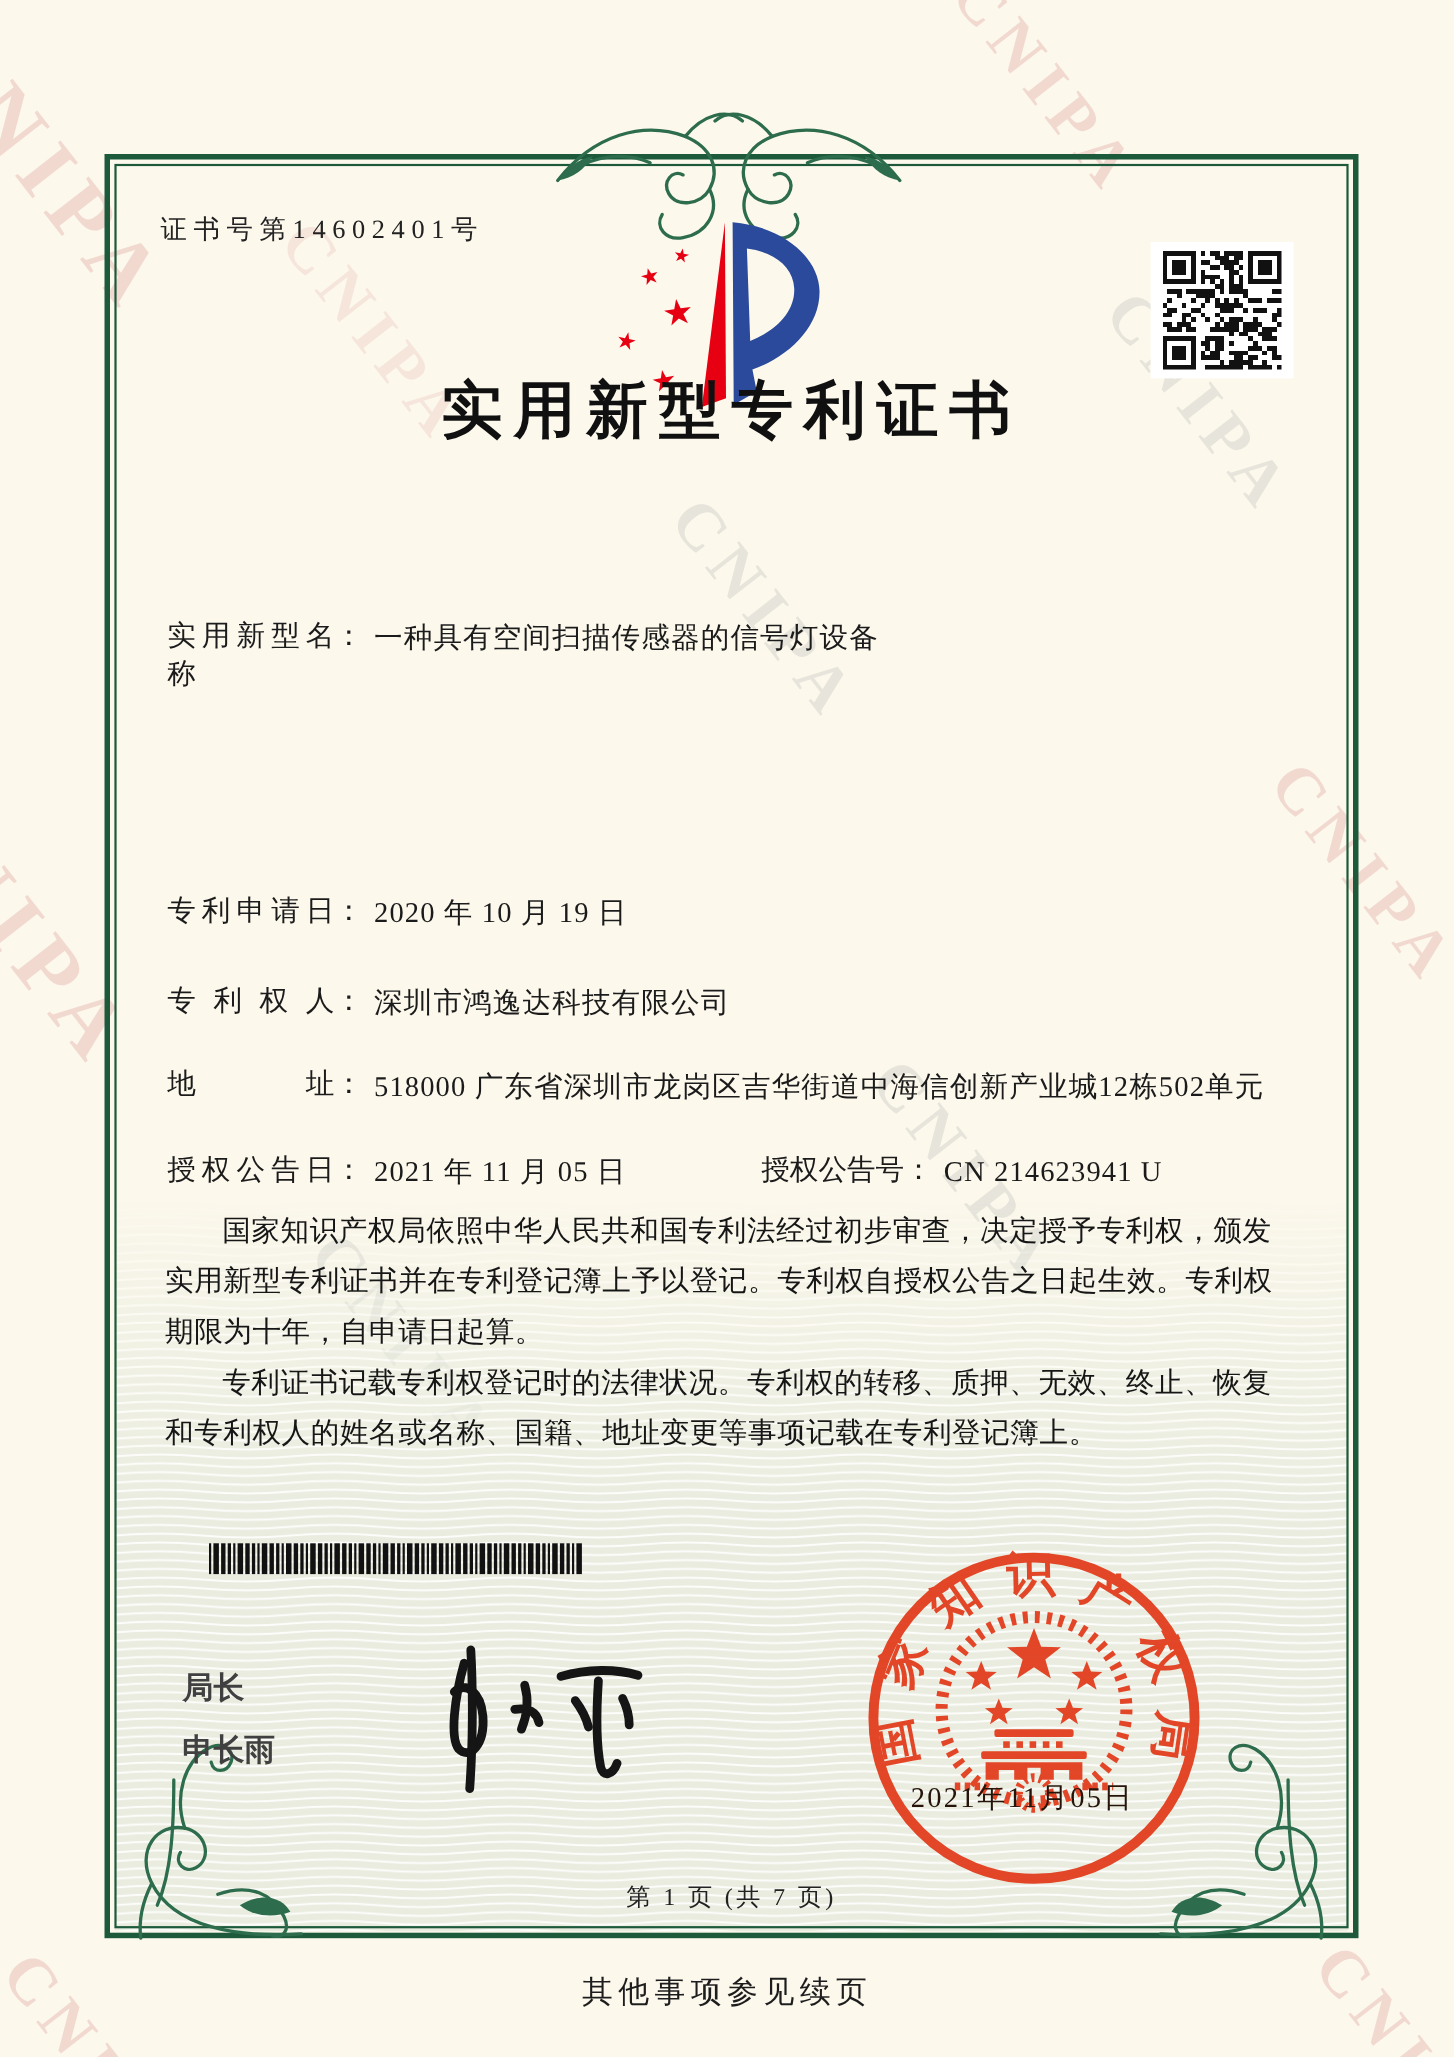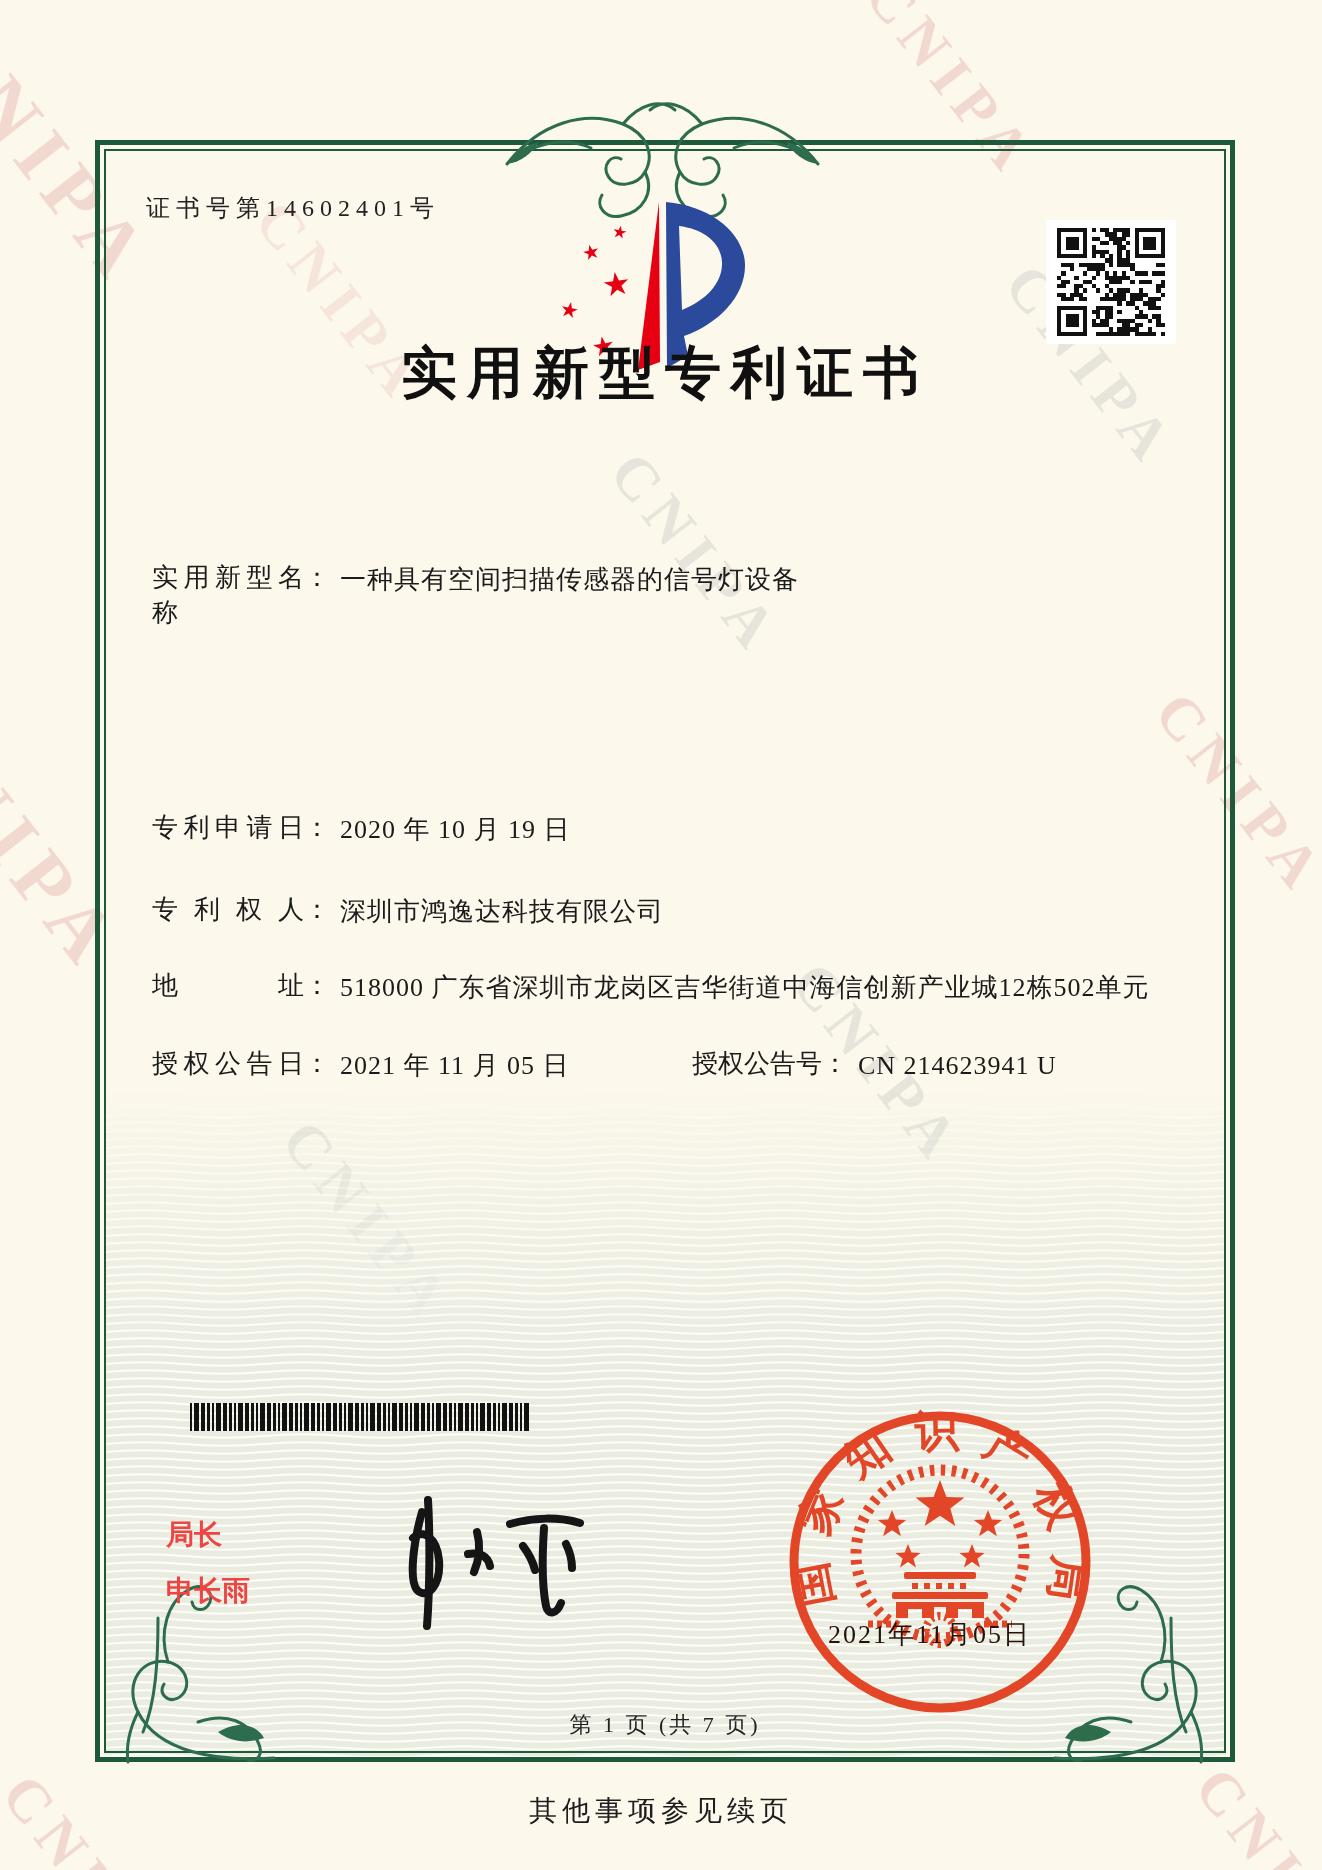--- a/index.html
+++ b/index.html
@@ -75,21 +75,21 @@
   
   .barcode{
     position:absolute; left:190px; top:1403px; width:345px; height:28px; z-index:4;
     display:flex; align-items:stretch;
   }
   .barcode i{display:block; background:#111;}
   .barcode s{display:block;}
   
   .signer-title,.signer-name{
     position:absolute; left:166px; font-family:"Liberation Sans","DejaVu Sans",sans-serif;
-    font-weight:bold; font-size:28px; color:#ef4444; z-index:4;
+    font-weight:bold; font-size:28px; color:#404040; z-index:4;
   }
   .signer-title{top:1516px;}
   .signer-name{top:1572px;}
   .signature{position:absolute; left:382px; top:1492px; width:215px; height:145px; z-index:4;}
   .signature path{fill:none; stroke:#151515; stroke-width:8; stroke-linecap:round; stroke-linejoin:round;}
   
   .seal{position:absolute; left:780px; top:1402px; width:320px; height:320px; z-index:5; opacity:.93;}
   .seal-date{
     position:absolute; left:828px; top:1617px; font-size:26px; letter-spacing:2px;
     color:#26140a; z-index:6;
@@ -518,20 +518,24 @@
   <div class="frow" style="top:968px;">
     <span class="flabel">地址</span><span class="fcolon">：</span><span class="fvalue">518000 广东省深圳市龙岗区吉华街道中海信创新产业城12栋502单元</span>
   </div>
   <div class="frow" style="top:1046px;">
     <span class="flabel">授权公告日</span><span class="fcolon">：</span><span class="fvalue" style="width:360px;">2021 年 11 月 05 日</span>
     <span class="grant-no">
       <span class="flabel">授权公告号</span><span class="fcolon">：</span><span class="fvalue" style="width:auto;font-family:Liberation Serif, serif;">CN 214623941 U</span>
     </span>
   </div>
 
+  <div class="bodytext">
+    <p>国家知识产权局依照中华人民共和国专利法经过初步审查，决定授予专利权，颁发实用新型专利证书并在专利登记簿上予以登记。专利权自授权公告之日起生效。专利权期限为十年，自申请日起算。</p>
+    <p>专利证书记载专利权登记时的法律状况。专利权的转移、质押、无效、终止、恢复和专利权人的姓名或名称、国籍、地址变更等事项记载在专利登记簿上。</p>
+  </div>
 
   <div class="barcode" id="barcode">
       <i style="width:2px"></i>
       <s style="width:2px"></s>
       <i style="width:5px"></i>
       <s style="width:2px"></s>
       <i style="width:4px"></i>
       <s style="width:2px"></s>
       <i style="width:3px"></i>
       <s style="width:2px"></s>

